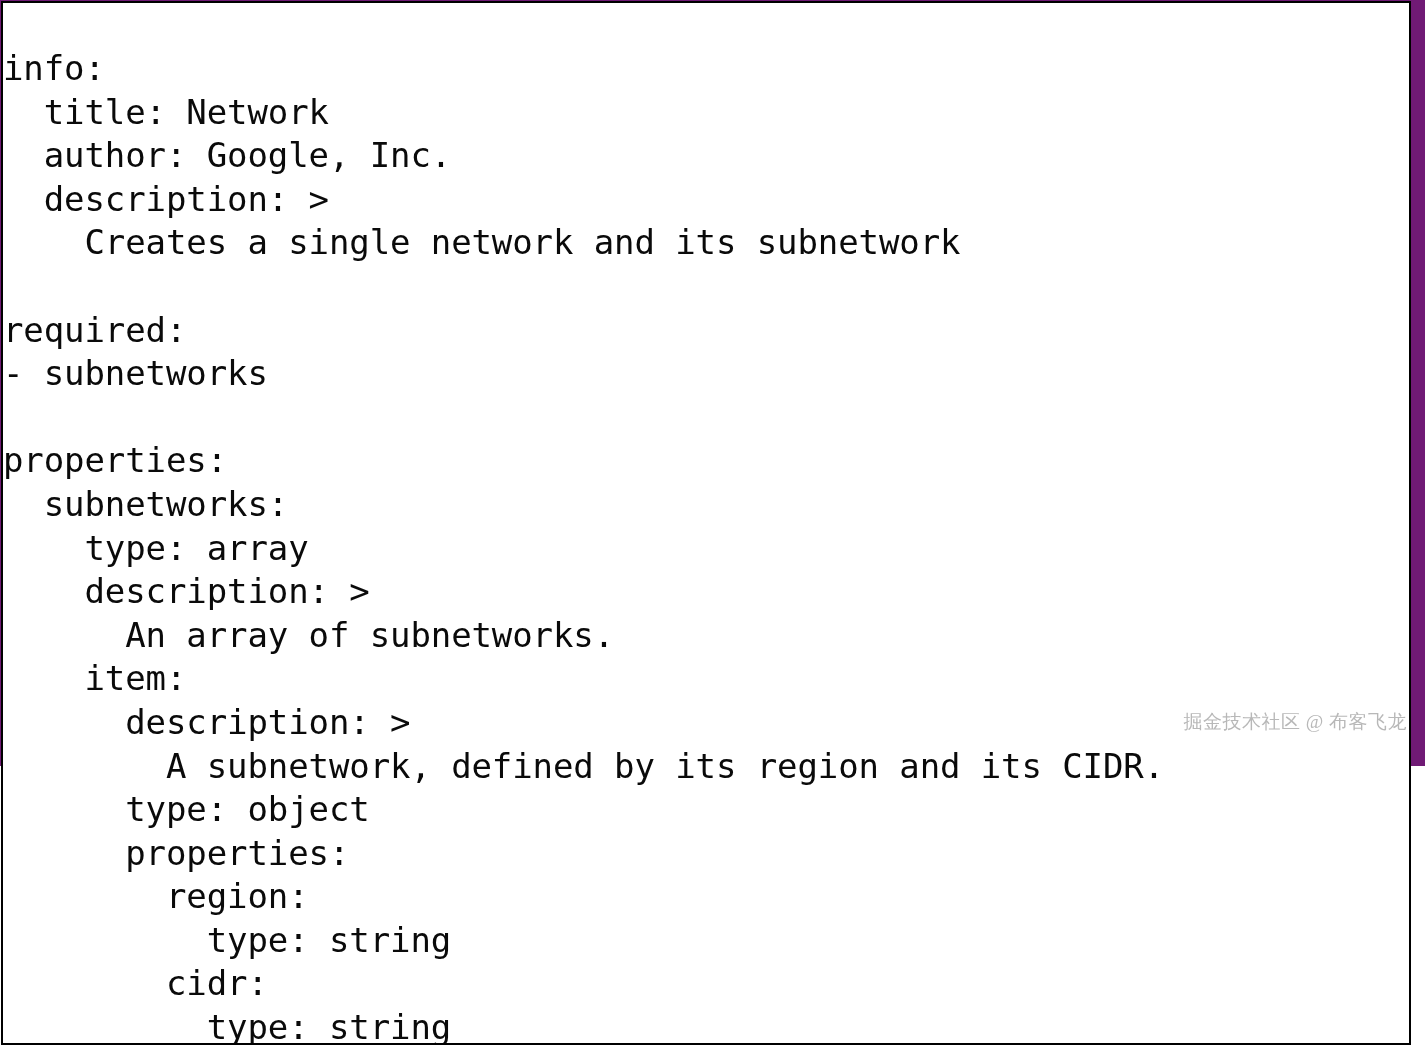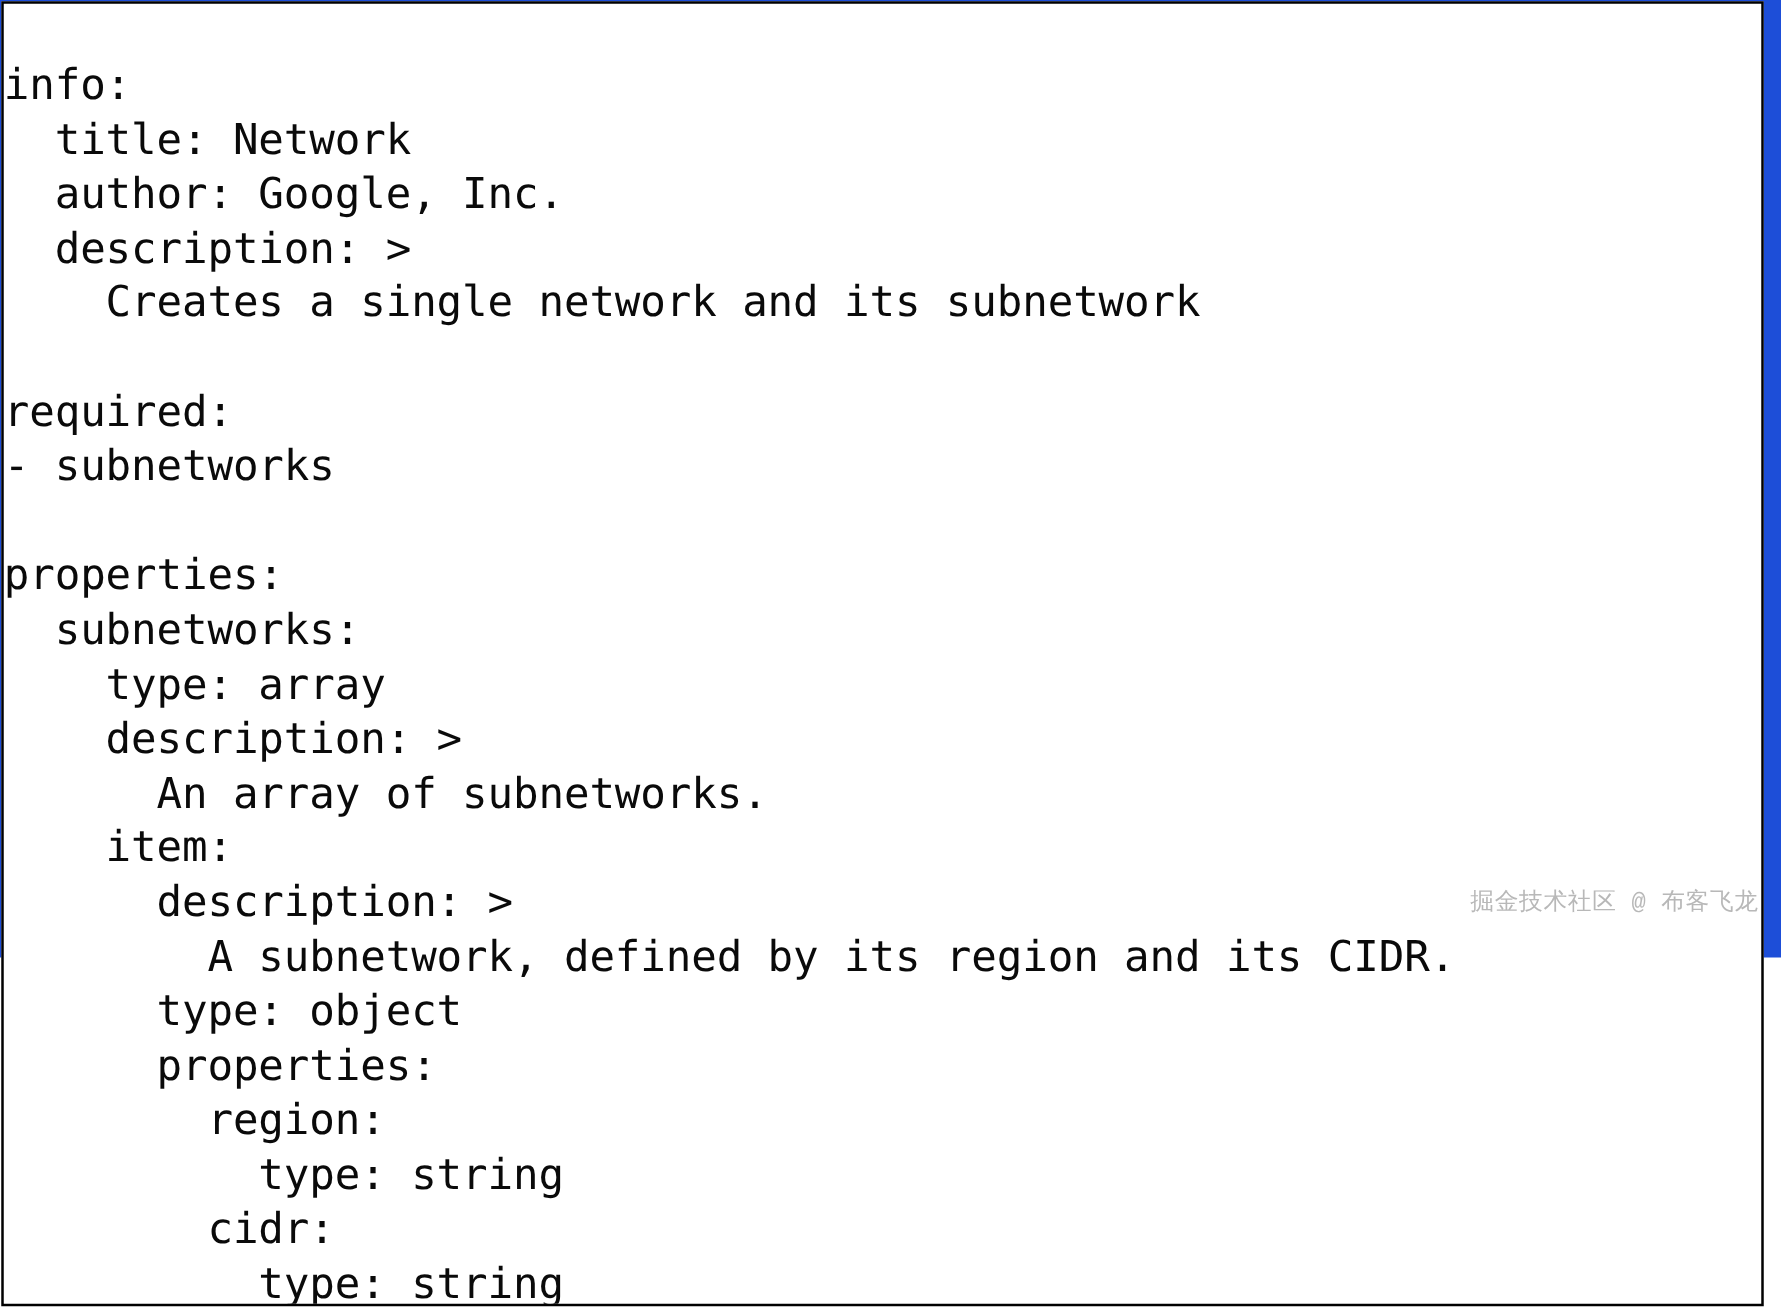--- a/index.html
+++ b/index.html
@@ -13,21 +13,21 @@
     height: 1050px;
     overflow: hidden;
     font-family: "Liberation Sans", "DejaVu Sans", sans-serif;
   }
 
   
   #canvas {
     position: relative;
     width: 1425px;
     height: 766px;
-    background: #1d4ed8;
+    background: #701a75;
   }
 
   
   #doc-frame {
     position: absolute;
     left: 1px;
     top: 1px;
     width: 1410px;
     height: 1044px;
     box-sizing: border-box;
@@ -61,21 +61,21 @@
   }
 
   
   #watermark {
     position: absolute;
     right: 18px;
     bottom: 32px;
     font-size: 19px;
     line-height: 24px;
     color: #b8b8b8;
-    font-family: Liberation Mono, monospace;
+    font-family: Liberation Serif, serif;
     white-space: nowrap;
     letter-spacing: 0.5px;
     user-select: none;
     margin-top: 19px;
   }
 </style>
 </head>
 <body>
 
 <div id="canvas">

